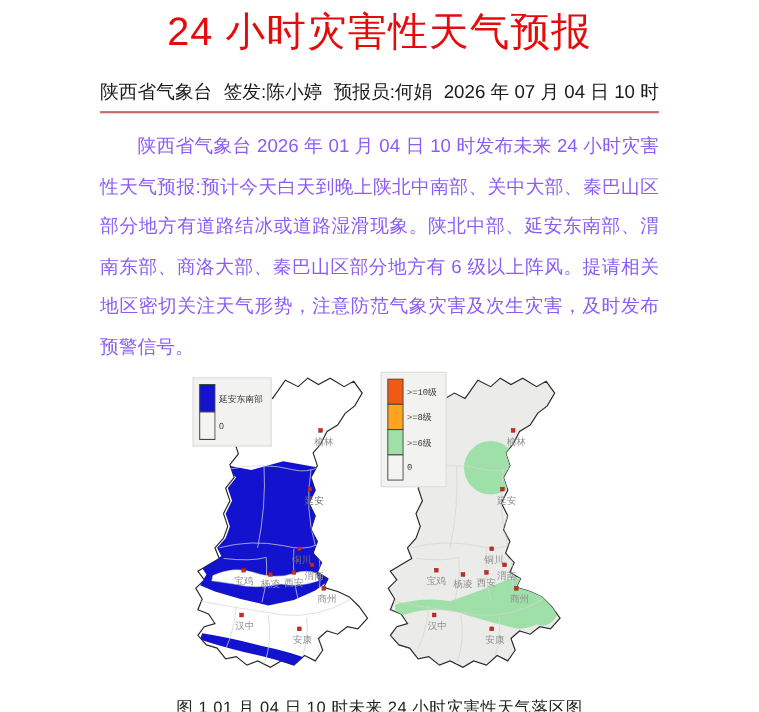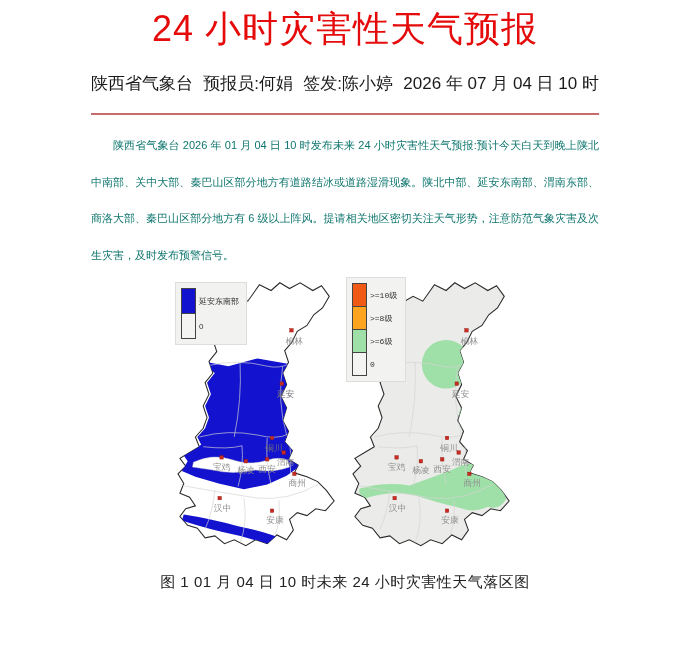--- a/index.html
+++ b/index.html
@@ -15,29 +15,29 @@
     margin-top:7px; text-align:center;
     font-size:36px; font-weight:normal; letter-spacing:1px;
     color:#e60b0b; line-height:44px;
     font-family:"Liberation Sans","DejaVu Sans",sans-serif;
   }
 
   .meta-row {
     width:508px; margin:21px auto 0;
     display:flex; justify-content:space-between; align-items:center;
     font-size:17px; color:#1a1a1a;
-    padding-bottom:18px;
+    padding-bottom:6px;
     border-bottom:2px solid #c76a6a;
   }
 
   .body-text {
     width:508px; margin:12px auto 0;
-    font-size:11px; line-height:36.5px;
+    font-size:17px; line-height:36.5px;
     text-align:justify; text-indent:2em;
-    color:#0f766e;
+    color:#8b5cf6;
   }
 
   .maps-row {
     margin-top:2px;
     display:flex; justify-content:center; align-items:flex-start;
   }
   .map-box { position:relative; width:175px; height:291px; }
   .map-box svg.map-svg { width:175px; height:291px; display:block; }
 
   .legend {
@@ -64,22 +64,22 @@
 </style>
 </head>
 <body>
 
 <div class="page">
 
   <h1 class="doc-title">24 小时灾害性天气预报</h1>
 
   <div class="meta-row">
     <span>陕西省气象台</span>
+    <span>签发:陈小婷</span>
     <span>预报员:何娟</span>
-    <span>签发:陈小婷</span>
     <span>2026 年 07 月 04 日 10 时</span>
   </div>
 
   <p class="body-text">陕西省气象台 2026 年 01 月 04 日 10 时发布未来 24 小时灾害性天气预报:预计今天白天到晚上陕北中南部、关中大部、秦巴山区部分地方有道路结冰或道路湿滑现象。陕北中部、延安东南部、渭南东部、商洛大部、秦巴山区部分地方有 6 级以上阵风。提请相关地区密切关注天气形势，注意防范气象灾害及次生灾害，及时发布预警信号。</p>
 
   <div class="maps-row">
 
     <div class="map-box">
       <svg class="map-svg" viewBox="0 0 180 300">
         <defs>

